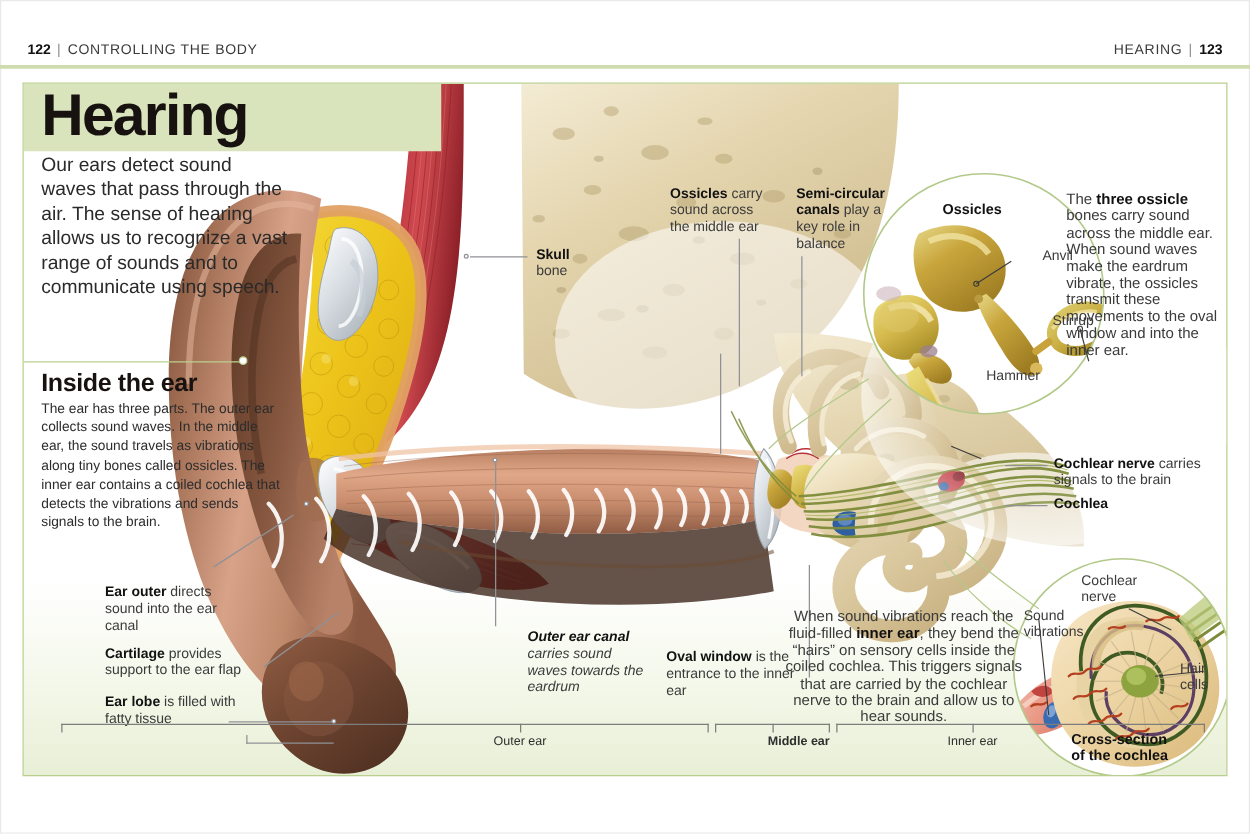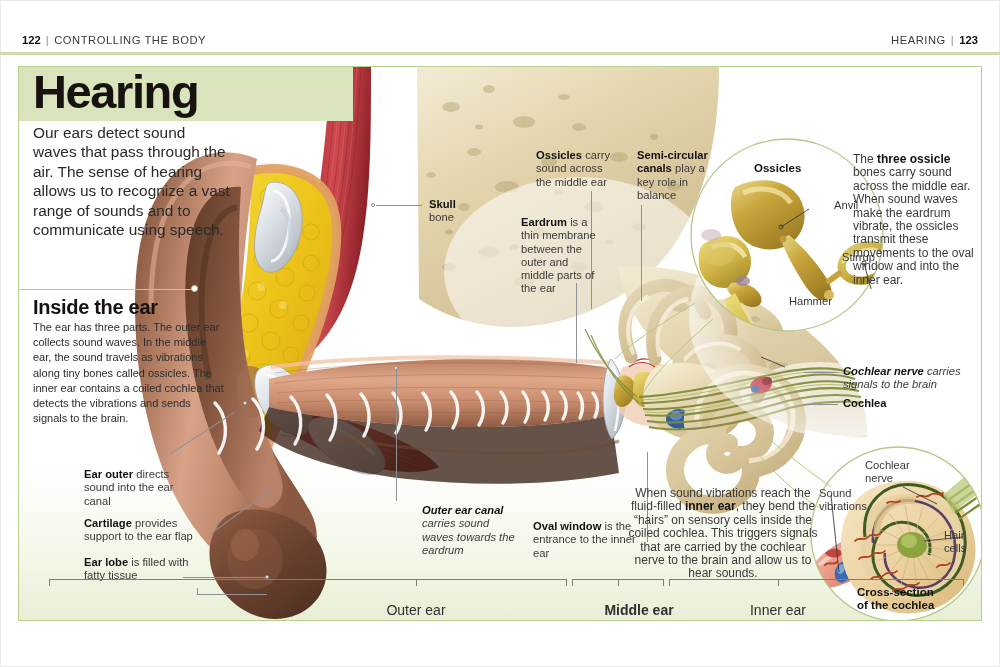--- a/index.html
+++ b/index.html
@@ -61,21 +61,21 @@
   .lbl { position:absolute; font-size:11.2px; line-height:13.3px; color:#3a3a3a; }
   .lbl b { color:#111; font-weight:bold; }
   .lead { position:absolute; background:#8f9196; }
   .lead.h { height:1px; }
   .lead.v { width:1px; }
   .dot { position:absolute; width:4px; height:4px; border-radius:50%; border:1px solid #8f9196; background:#fff; }
 
   
   .brk { position:absolute; height:1px; background:#7d7d7d; }
   .brk-t { position:absolute; width:1px; height:7px; background:#7d7d7d; }
-  .zone { position:absolute; font-size:14px; color:#2f2f2f; text-align:center;margin-top:14px; }
+  .zone { position:absolute; font-size:10px; color:#2f2f2f; text-align:center; }
 
   
   .art { position:absolute; inset:0; pointer-events:none; }
   .inset-cap { position:absolute; font-size:11.5px; font-weight:bold; color:#111; }
   .para { position:absolute; font-size:12px; line-height:13.4px; color:#3a3a3a; }
   .para b { color:#111; }
 </style>
 </head>
 <body>
 
@@ -607,31 +607,28 @@
       <b>Skull</b><br><span>bone</span>
     </div>
     <div class="lead h" style="left:357px; top:138px; width:46px;"></div>
     <div class="dot" style="left:352px; top:136px;"></div>
 
     <div class="lbl" style="left:517px; top:82px; width:76px;">
       <b>Ossicles</b> <span>carry sound across the middle ear</span>
     </div>
     <div class="lead v" style="left:572px; top:124px; height:118px;"></div>
 
-    <div class="lbl" style="left:502px; top:149px; width:82px;">
-      <b>Eardrum</b> <span>is a thin membrane between the outer and middle parts of the ear</span>
-    </div>
     <div class="lead v" style="left:557px; top:216px; height:80px;"></div>
 
     <div class="lbl" style="left:618px; top:82px; width:76px;">
       <b>Semi-circular canals</b> <span>play a key role in balance</span>
     </div>
     <div class="lead v" style="left:622px; top:138px; height:96px;"></div>
 
-    <div class="lbl" style="left:824px; top:298px; width:150px;font-style:italic;">
+    <div class="lbl" style="left:824px; top:298px; width:150px;">
       <b>Cochlear nerve</b> <span>carries signals to the brain</span>
     </div>
     <div class="lead h" style="left:785px; top:305px; width:34px;"></div>
 
     <div class="lbl" style="left:824px; top:330px; width:120px;">
       <b>Cochlea</b>
     </div>
     <div class="lead h" style="left:785px; top:337px; width:34px;"></div>
 
     <div class="lbl" style="left:514px; top:453px; width:112px;">

